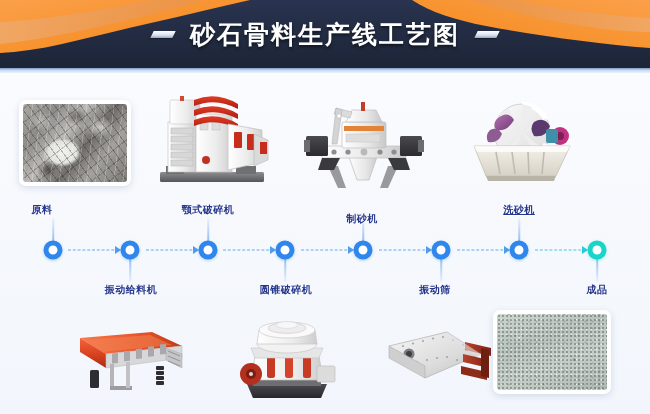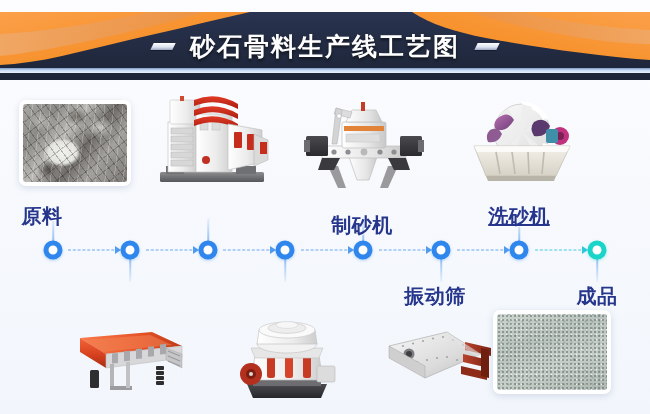--- a/index.html
+++ b/index.html
@@ -13,21 +13,21 @@
     position: relative;
     width: 650px;
     height: 414px;
     background: linear-gradient(180deg,#fdfdff 0%, #f7f9fd 45%, #f2f6fc 100%);
     overflow: hidden;
   }
 
   
   .header {
     position: absolute;
-    left: 0; top: 12px;
+    left: 0; top: 0;
     width: 650px; height: 68px;
     background: #232c42;
     overflow: hidden;
   }
   .header-bg { position: absolute; inset: 0; }
   .header-title-wrap {
     position: absolute;
     left: 0; top: 0;
     width: 650px; height: 68px;
     display: flex;
@@ -88,21 +88,21 @@
     transform: translateX(-50%);
   }
   .stem.up {
     background: linear-gradient(0deg, rgba(110,170,240,.75), rgba(160,200,245,.15));
   }
 
   
   .label {
     position: absolute;
     color: #25368c;
-    font-size: 20px;
+    font-size: 10px;
     font-weight: bold;
     letter-spacing: .5px;
     white-space: nowrap;
     transform: translateX(-50%);
     text-shadow: 0 1px 0 rgba(255,255,255,.8);
   }
 
   
   .photo-card {
     position: absolute;
@@ -533,19 +533,22 @@
     <div class="node" style="left:130px; top:250px;"></div>
     <div class="node" style="left:208px; top:250px;"></div>
     <div class="node" style="left:285px; top:250px;"></div>
     <div class="node" style="left:363px; top:250px;"></div>
     <div class="node" style="left:441px; top:250px;"></div>
     <div class="node" style="left:519px; top:250px;"></div>
     <div class="node final" style="left:597px; top:250px;"></div>
   </div>
 
   <div class="label" style="left:42px;  top:203px;">原料</div>
+  <div class="label" style="left:208px; top:203px;">颚式破碎机</div>
   <div class="label" style="left:362px; top:212px;">制砂机</div>
   <div class="label" style="left:519px; top:203px;text-decoration:underline;">洗砂机</div>
 
+  <div class="label" style="left:131px; top:283px;">振动给料机</div>
+  <div class="label" style="left:286px; top:283px;">圆锥破碎机</div>
   <div class="label" style="left:435px; top:283px;">振动筛</div>
   <div class="label" style="left:597px; top:283px;">成品</div>
 
 </div>
 
 </body></html>

